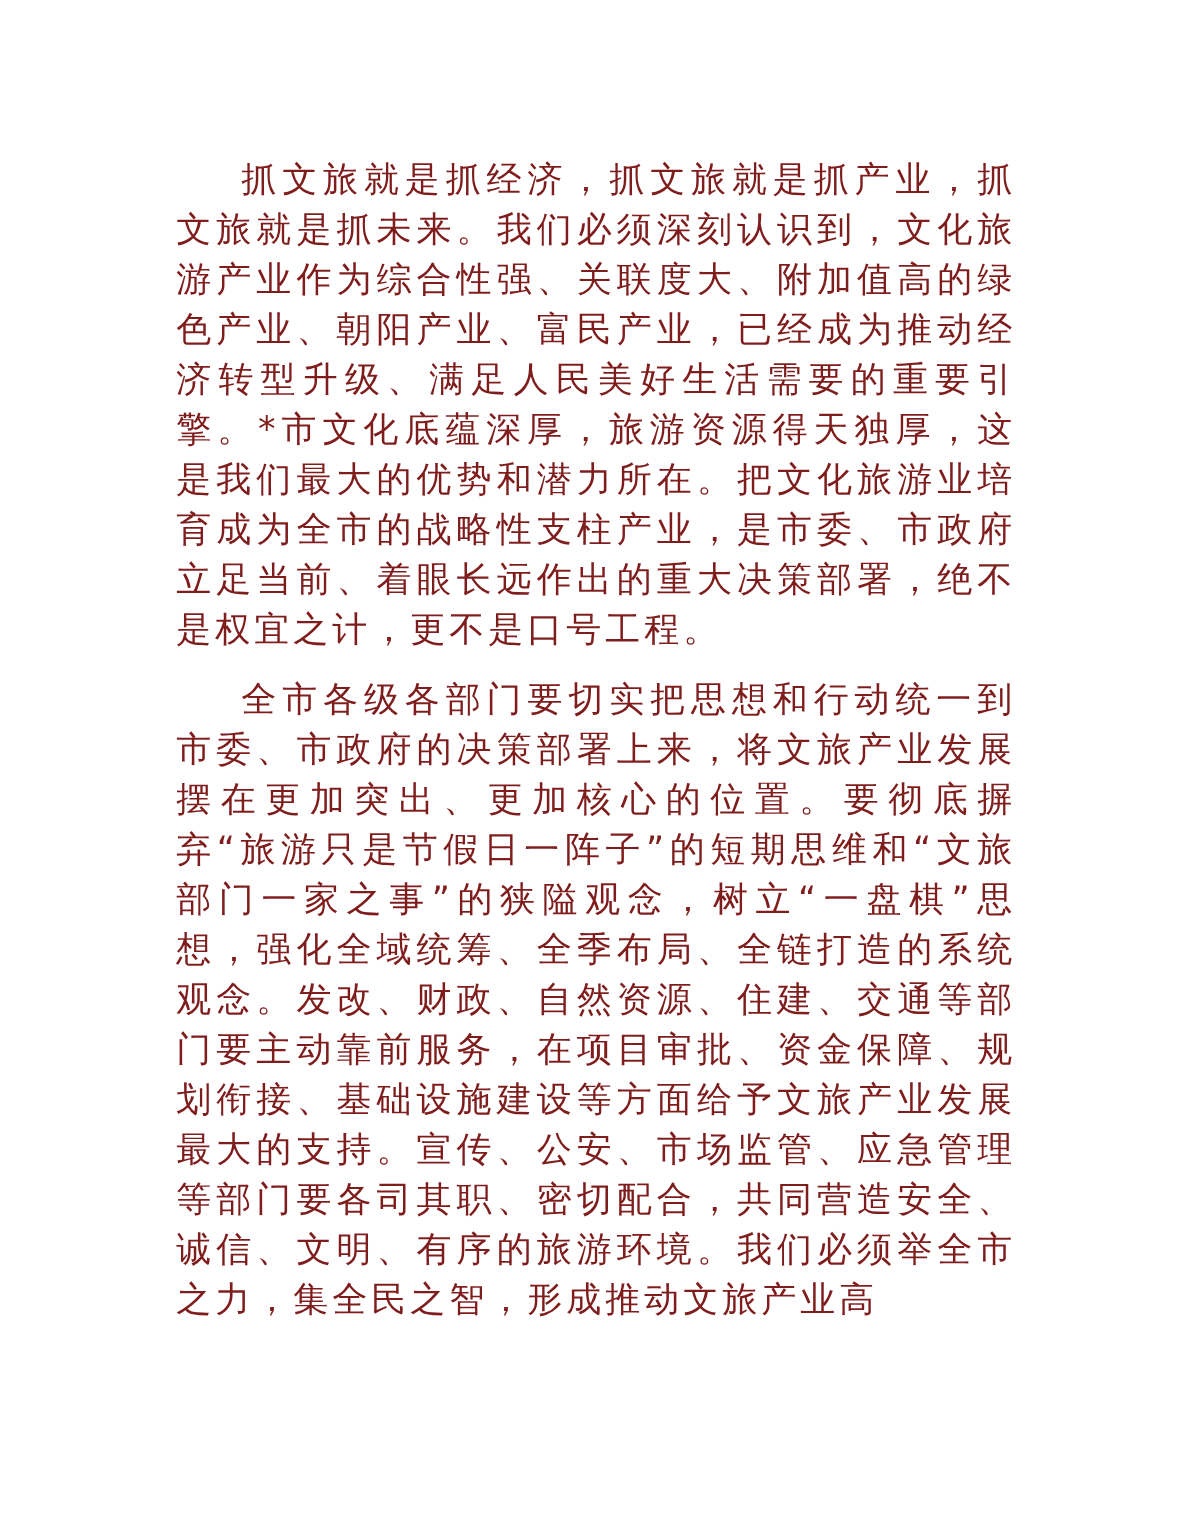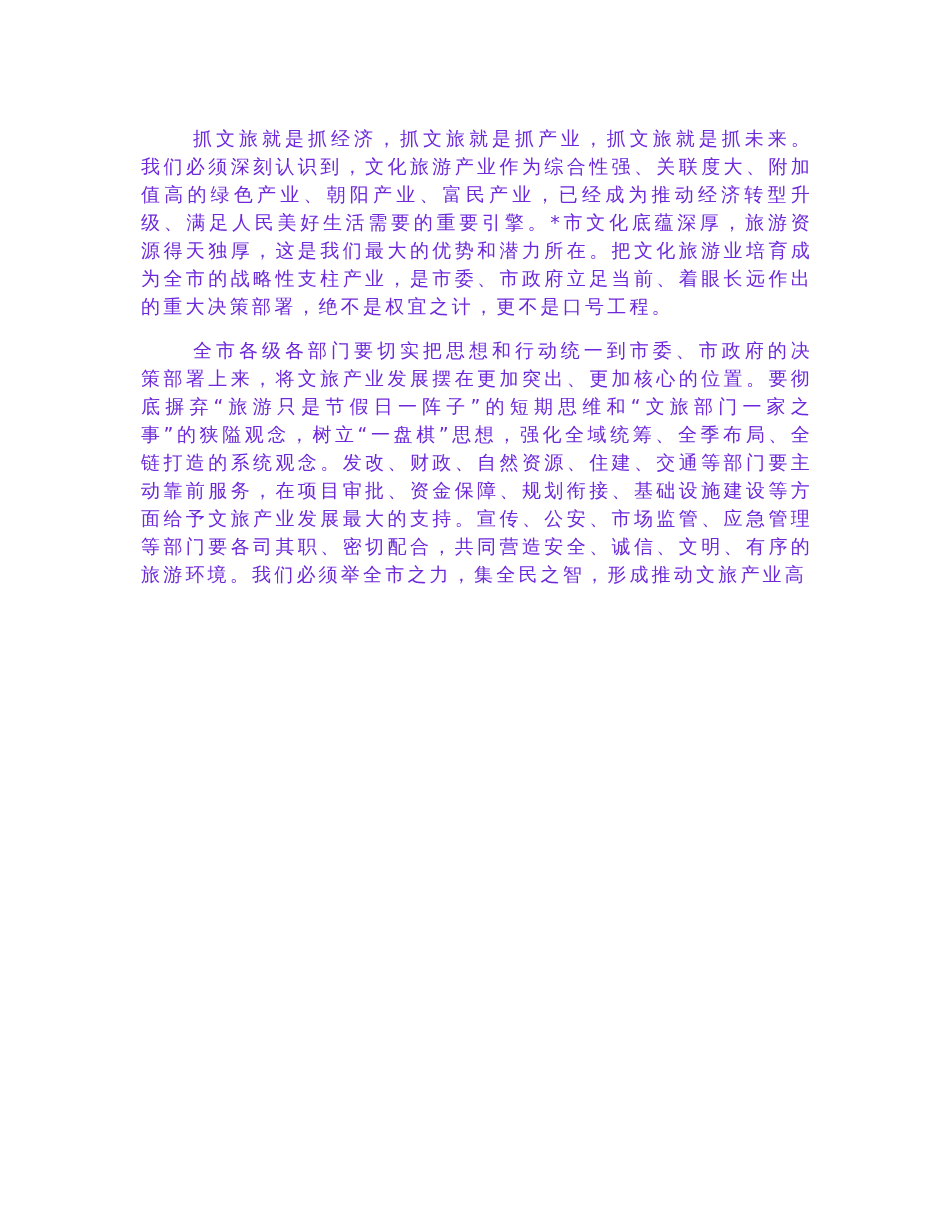--- a/index.html
+++ b/index.html
@@ -11,24 +11,24 @@
       width: 950px;
       height: 1230px;
       position: relative;
       overflow: hidden;
     }
     .page {
       position: absolute;
       left: 141px;
       top: 124px;
       width: 672px;
-      color: #6d28d9;
+      color: #7f1d1d;
       font-family: "DejaVu Sans", sans-serif;
-      font-size: 19px;
-      line-height: 28px;
+      font-size: 28px;
+      line-height: 40px;
       letter-spacing: 3.2px;
     }
     .para {
       margin: 0;
       text-indent: 52px;
       text-align: justify;
       text-align-last: left;
       word-break: break-all;
     }
     .para + .para {

